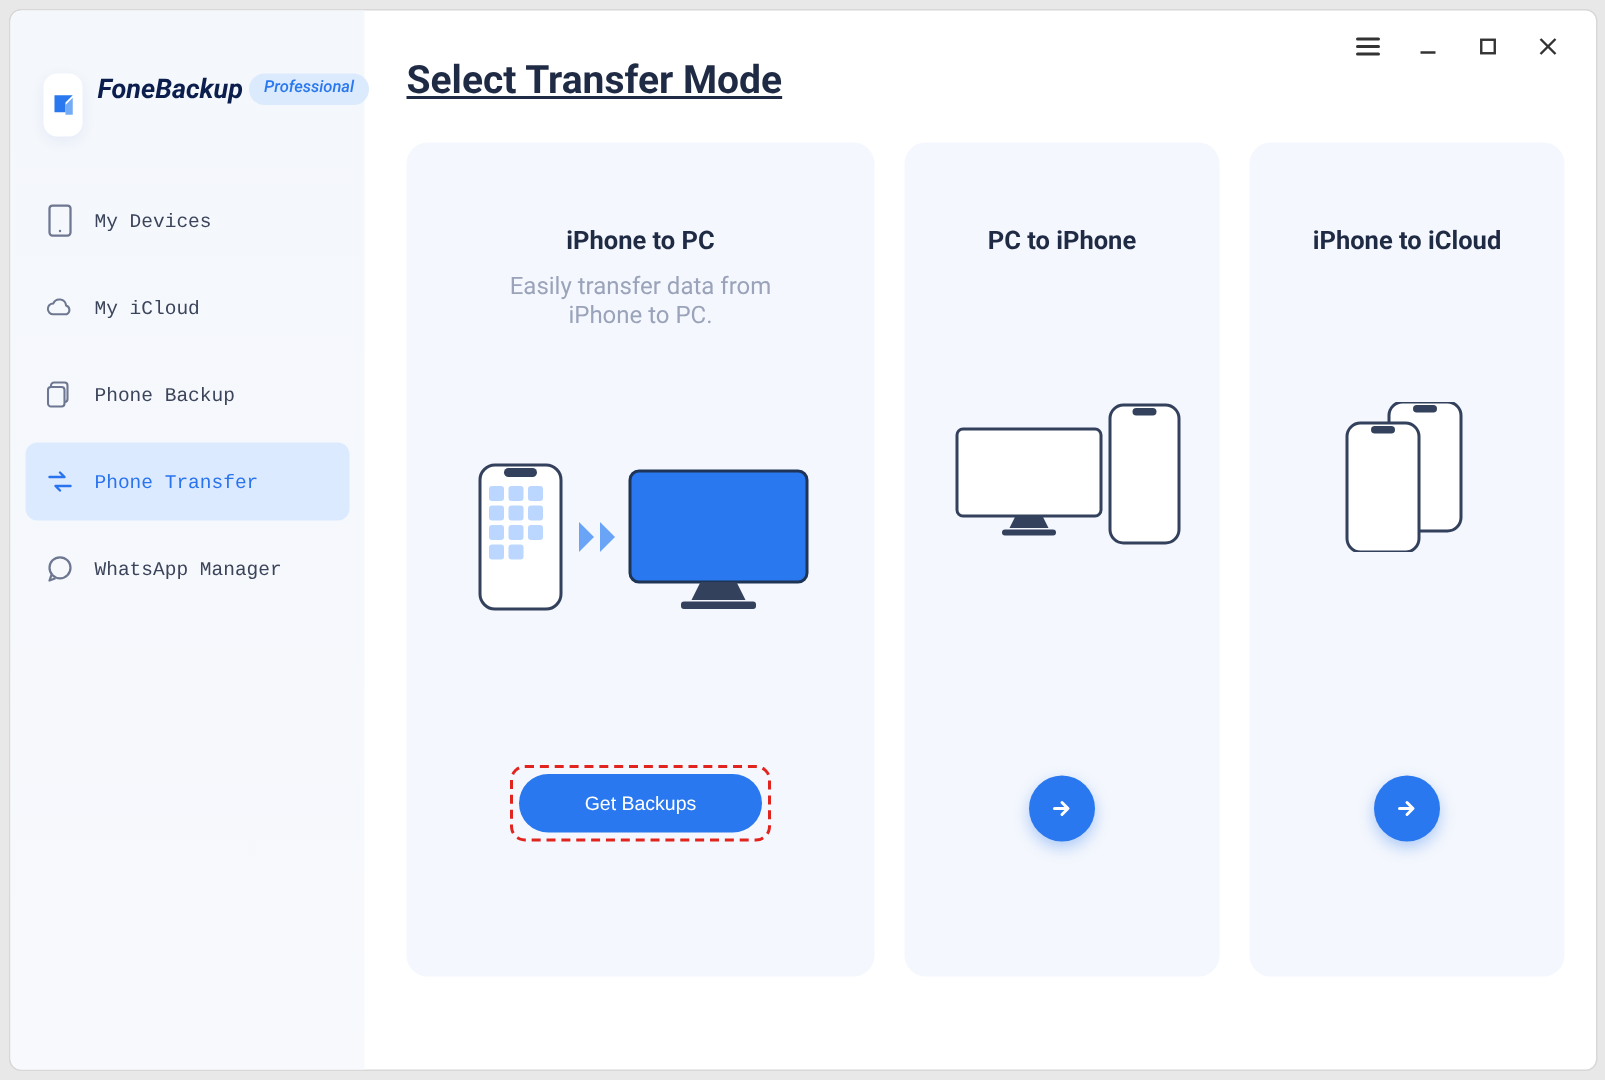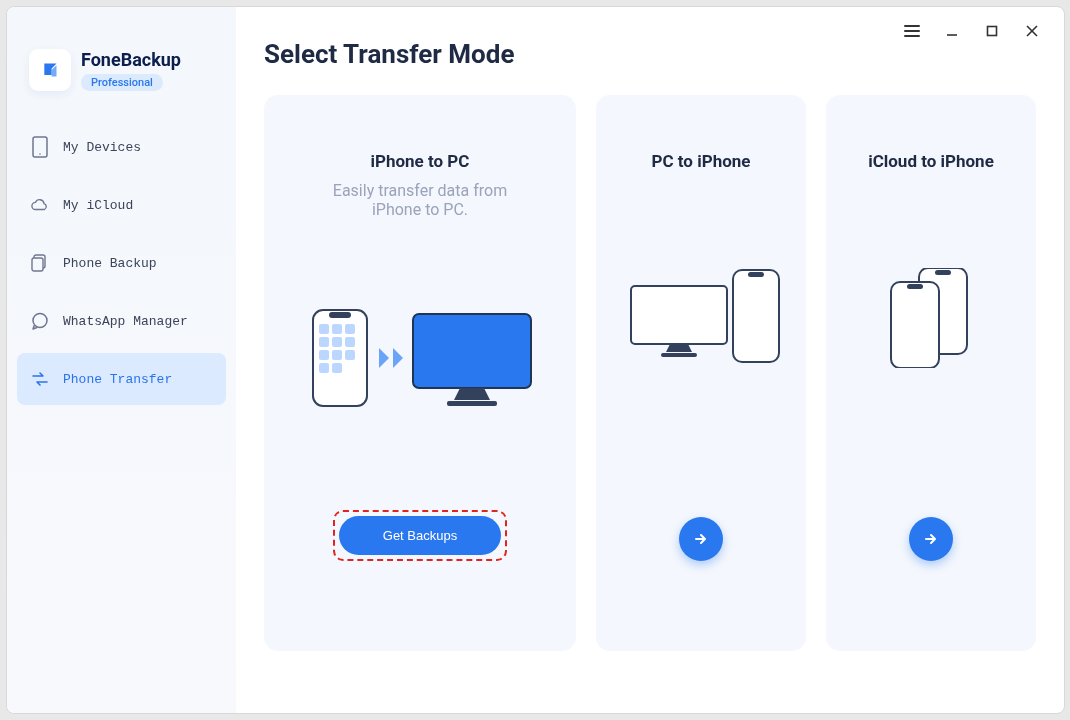--- a/index.html
+++ b/index.html
@@ -61,22 +61,22 @@
       height: 42px;
       border-radius: 9px;
       background: #fff;
       display: flex;
       align-items: center;
       justify-content: center;
       box-shadow: 0 3px 10px rgba(0,60,180,0.07);
     }
     .brand-text {
       display: flex;
-      flex-direction: column;
       gap: 4px;
+      font-style: italic;
     }
     .brand-title {
       font-size: 18px;
       font-weight: 700;
       color: #0b1e4d;
     }
     .brand-badge {
       display: inline-flex;
       font-size: 11px;
       font-weight: 500;
@@ -120,20 +120,21 @@
       flex: 1;
       padding: 32px 28px 28px 28px;
       display: flex;
       flex-direction: column;
     }
     .page-title {
       font-size: 26px;
       font-weight: 700;
       color: #1f2a44;
       margin-bottom: 26px;
+      text-decoration: underline;
     }
     .cards {
       display: flex;
       gap: 20px;
       flex: 1;
     }
     .card {
       flex-shrink: 0;
       background: #f4f7fd;
       border-radius: 14px;
@@ -269,36 +270,36 @@
       </div>
       <div class="nav-item">
         <span class="ico">
           <svg width="18" height="18" viewBox="0 0 18 18">
               <rect x="3" y="1" width="11" height="13" rx="2" fill="none" stroke="currentColor" stroke-width="1.4"></rect>
               <rect x="1" y="4" width="11" height="13" rx="2" fill="#f4f7fb" stroke="currentColor" stroke-width="1.4"></rect>
             </svg>
         </span>
         <span>Phone Backup</span>
       </div>
+      <div class="nav-item active">
+        <span class="ico">
+          <svg width="18" height="14" viewBox="0 0 18 14">
+              <path d="M2 4 h10 l-3 -3 M16 10 h-10 l3 3" fill="none" stroke="currentColor" stroke-width="1.6" stroke-linecap="round" stroke-linejoin="round"></path>
+            </svg>
+        </span>
+        <span>Phone Transfer</span>
+      </div>
       <div class="nav-item">
         <span class="ico">
           <svg width="18" height="18" viewBox="0 0 18 18">
               <circle cx="9" cy="8.5" r="7" fill="none" stroke="currentColor" stroke-width="1.5"></circle>
               <path d="M3.3 13.2 L2 17 L6 15.5" fill="none" stroke="currentColor" stroke-width="1.5" stroke-linejoin="round"></path>
             </svg>
         </span>
         <span>WhatsApp Manager</span>
-      </div>
-      <div class="nav-item active">
-        <span class="ico">
-          <svg width="18" height="14" viewBox="0 0 18 14">
-              <path d="M2 4 h10 l-3 -3 M16 10 h-10 l3 3" fill="none" stroke="currentColor" stroke-width="1.6" stroke-linecap="round" stroke-linejoin="round"></path>
-            </svg>
-        </span>
-        <span>Phone Transfer</span>
       </div>
     </nav>
   </aside>
 
   <main class="main">
     <h1 class="page-title">Select Transfer Mode</h1>
 
     <div class="cards">
 
       <div class="card primary">
@@ -354,21 +355,21 @@
         <div class="card-action">
           <button class="circle-btn">
             <svg width="16" height="16" viewBox="0 0 16 16">
                 <path d="M3 8 h8 M8 4 l4 4 l-4 4" fill="none" stroke="#fff" stroke-width="2" stroke-linecap="round" stroke-linejoin="round"></path>
               </svg>
           </button>
         </div>
       </div>
 
       <div class="card secondary actionable">
-        <div class="card-title">iCloud to iPhone</div>
+        <div class="card-title">iPhone to iCloud</div>
         <div class="illus">
           <svg width="120" height="100" viewBox="0 0 120 100">
             <rect x="48" y="0" width="48" height="86" rx="9" fill="#fff" stroke="#33415c" stroke-width="2"></rect>
             <rect x="64" y="2" width="16" height="5" rx="2.5" fill="#33415c"></rect>
             <rect x="20" y="14" width="48" height="86" rx="9" fill="#fff" stroke="#33415c" stroke-width="2"></rect>
             <rect x="36" y="16" width="16" height="5" rx="2.5" fill="#33415c"></rect>
           </svg>
         </div>
         <div class="card-action">
           <button class="circle-btn">

